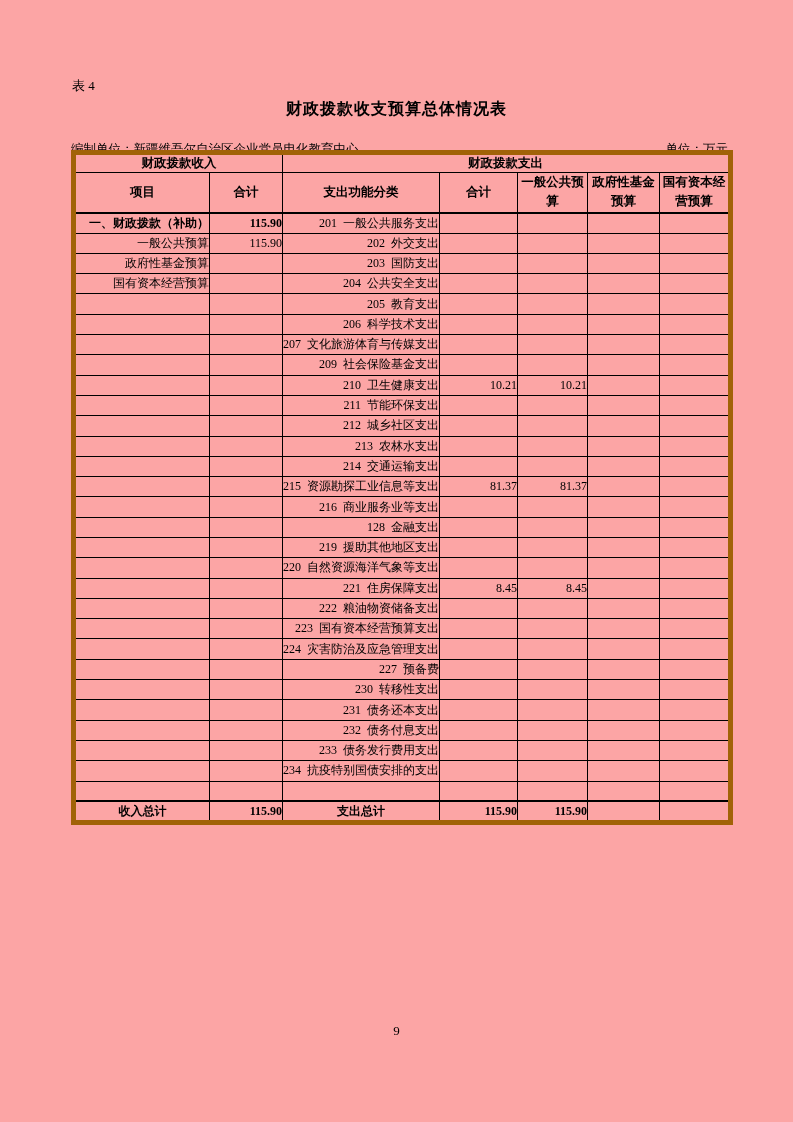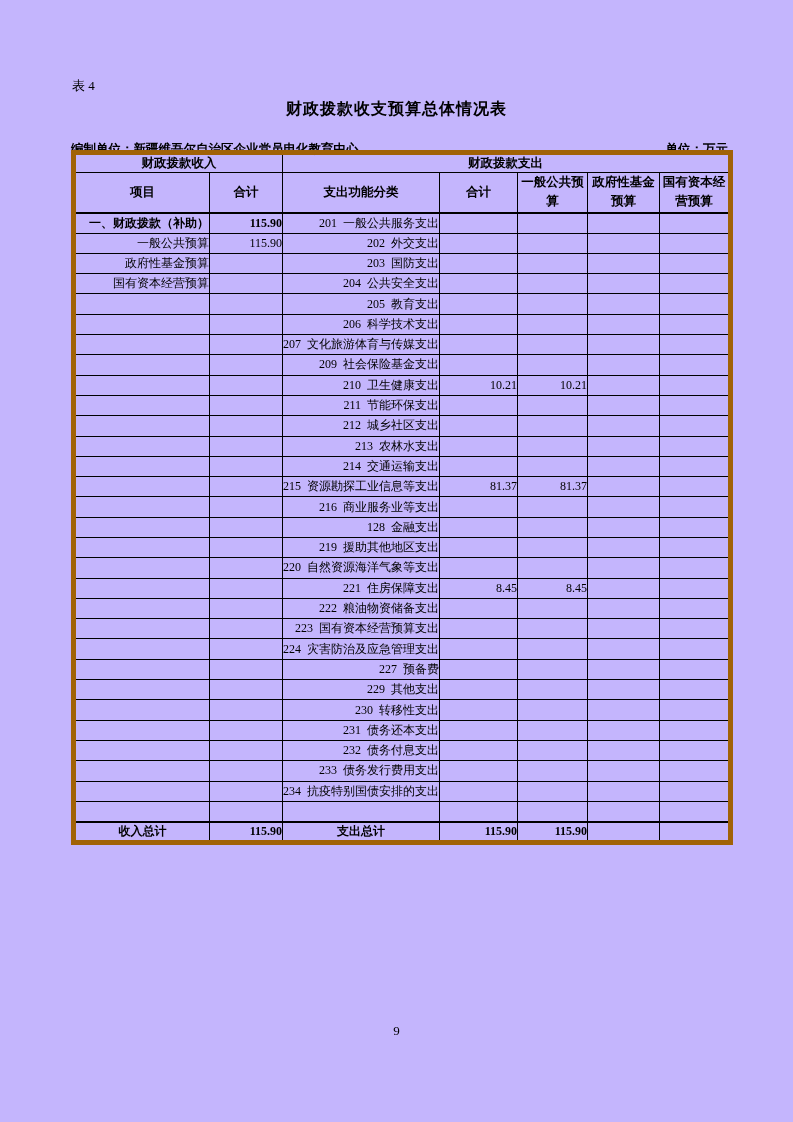--- a/index.html
+++ b/index.html
@@ -1,39 +1,38 @@
 <!DOCTYPE html>
 <html><head>
 <meta charset="utf-8">
 <style>
   * { margin:0; padding:0; box-sizing:border-box; }
   html,body { background:#888; }
   .page {
     position:relative;
     width:793px; height:1122px;
-    background:#c4b5fd;
+    background:#fca5a5;
     margin:0 auto;
     font-family:"Liberation Serif","DejaVu Serif",serif;
     color:#000;
     overflow:hidden;
   }
   .sheet-label {
     position:absolute; left:72px; top:77px;
     font-size:13px;
   }
   .doc-title {
     position:absolute; top:99px; left:0; width:100%;
     text-align:center;
     font-size:16px; font-weight:bold; letter-spacing:1px;
   }
   .info-line {
     position:absolute; top:141px; left:71px; width:657px;
     display:flex; justify-content:space-between;
     font-size:12.5px;
-    font-weight:bold;
   }
   table.budget {
     position:absolute; top:150px; left:71px;
     width:657px;
     border-collapse:collapse;
     table-layout:fixed;
     border:5px solid #a16207;
     font-size:12px;
   }
   table.budget th, table.budget td {
@@ -314,29 +313,20 @@
           <td class="num"></td>
           <td class="func">227  预备费</td>
           <td class="num"></td>
           <td class="num"></td>
           <td class="num"></td>
           <td class="num"></td>
         </tr>
         <tr class="data-row">
           <td class="item"></td>
           <td class="num"></td>
-          <td class="func">229  其他支出</td>
-          <td class="num"></td>
-          <td class="num"></td>
-          <td class="num"></td>
-          <td class="num"></td>
-        </tr>
-        <tr class="data-row">
-          <td class="item"></td>
-          <td class="num"></td>
           <td class="func">230  转移性支出</td>
           <td class="num"></td>
           <td class="num"></td>
           <td class="num"></td>
           <td class="num"></td>
         </tr>
         <tr class="data-row">
           <td class="item"></td>
           <td class="num"></td>
           <td class="func">231  债务还本支出</td>

